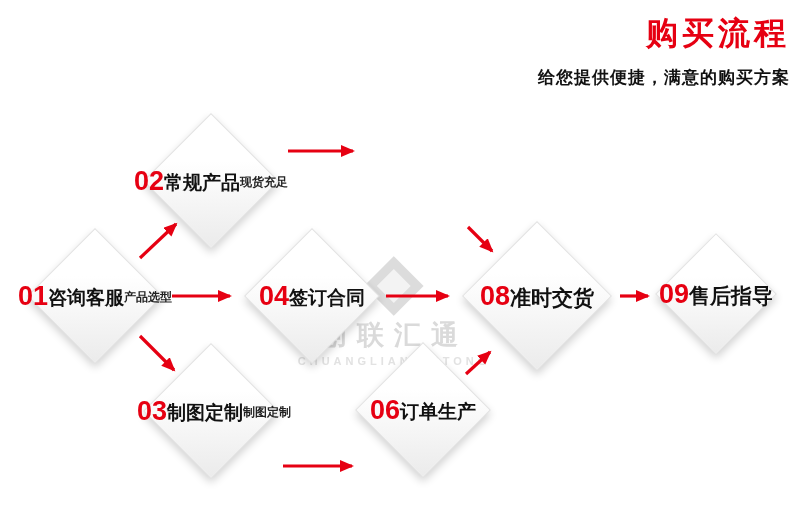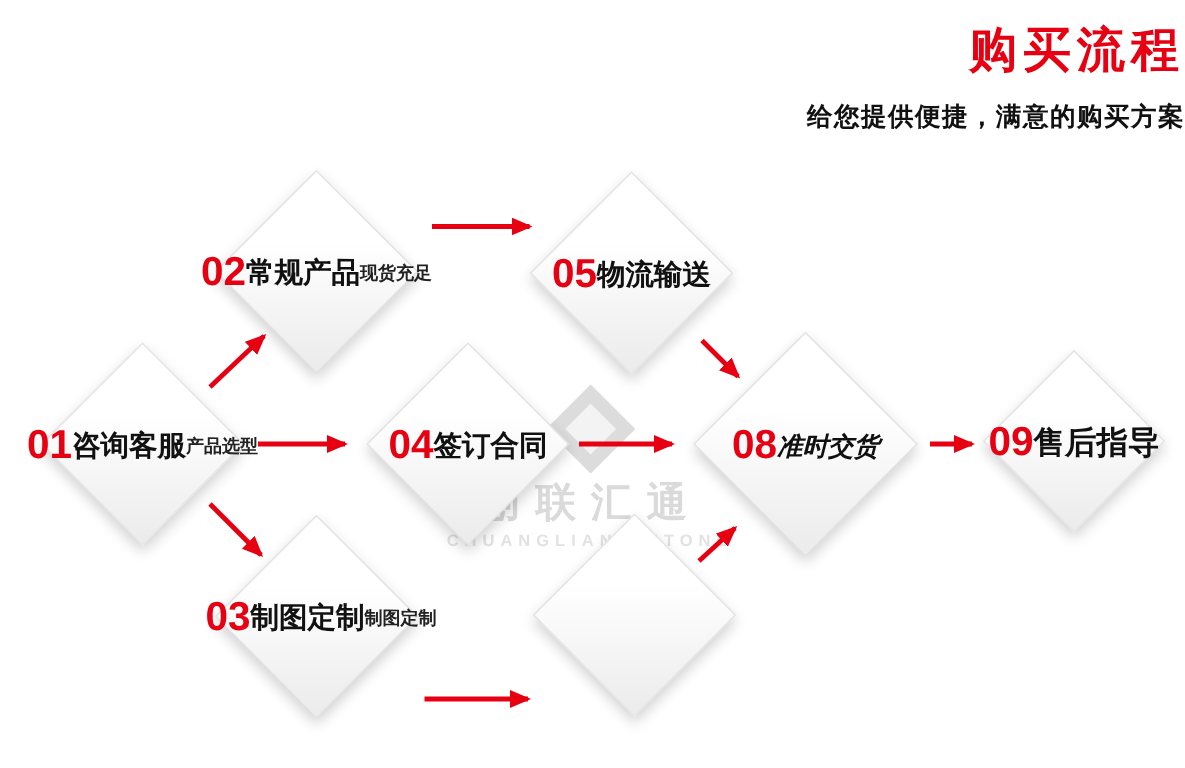--- a/index.html
+++ b/index.html
@@ -78,21 +78,21 @@
     font-size:27px;
     font-weight:bold;
   }
   .node-label {
     color:#111111;
     font-size:19px;
     font-weight:bold;
     margin-top:3px;
     white-space:nowrap;
   }
-  .node.big .node-label { font-size:17px;font-style:italic; }
+  .node.big .node-label { font-size:21px; }
   .node.small .node-label { font-size:21px; }
   .node-sub {
     color:#222222;
     font-size:12px;
     font-weight:bold;
     margin-top:4px;
     white-space:nowrap;
   }
   .node-sub:empty { display:none; }
 </style>
@@ -158,31 +158,28 @@
 
   <div class="node" style="left:312px; top:296px;">
     <div class="diamond"></div>
     <div class="node-content">
       <div class="node-num">04</div>
       <div class="node-label">签订合同</div>
 
     </div>
   </div>
 
-  <div class="node" style="left:421px; top:182px;">
-    <div class="diamond"></div>
-    <div class="node-content">
-      <div class="node-num">05</div>
-      <div class="node-label">物流输送</div>
-
-    </div>
-  </div>
 
   <div class="node" style="left:423px; top:410px;">
     <div class="diamond"></div>
+    <div class="node-content">
+      <div class="node-num">06</div>
+      <div class="node-label">订单生产</div>
+
+    </div>
   </div>
 
   <div class="node big" style="left:537px; top:296px;">
     <div class="diamond"></div>
     <div class="node-content">
       <div class="node-num">08</div>
       <div class="node-label">准时交货</div>
 
     </div>
   </div>

